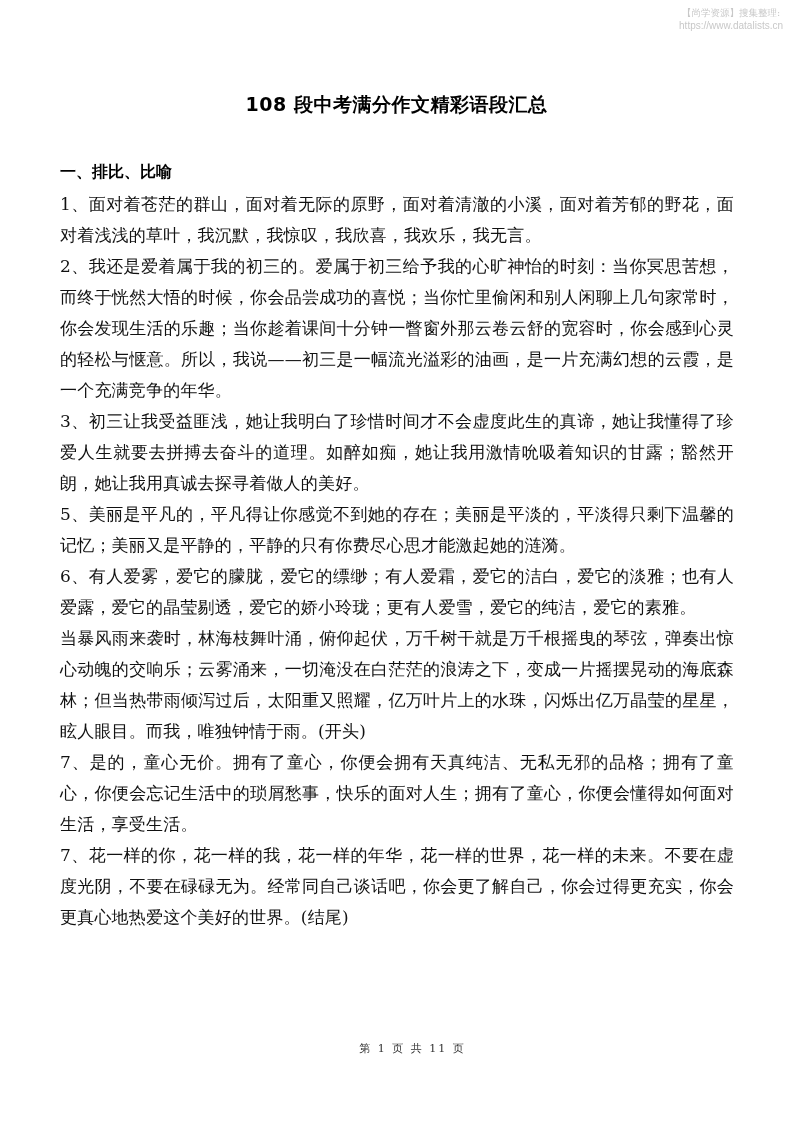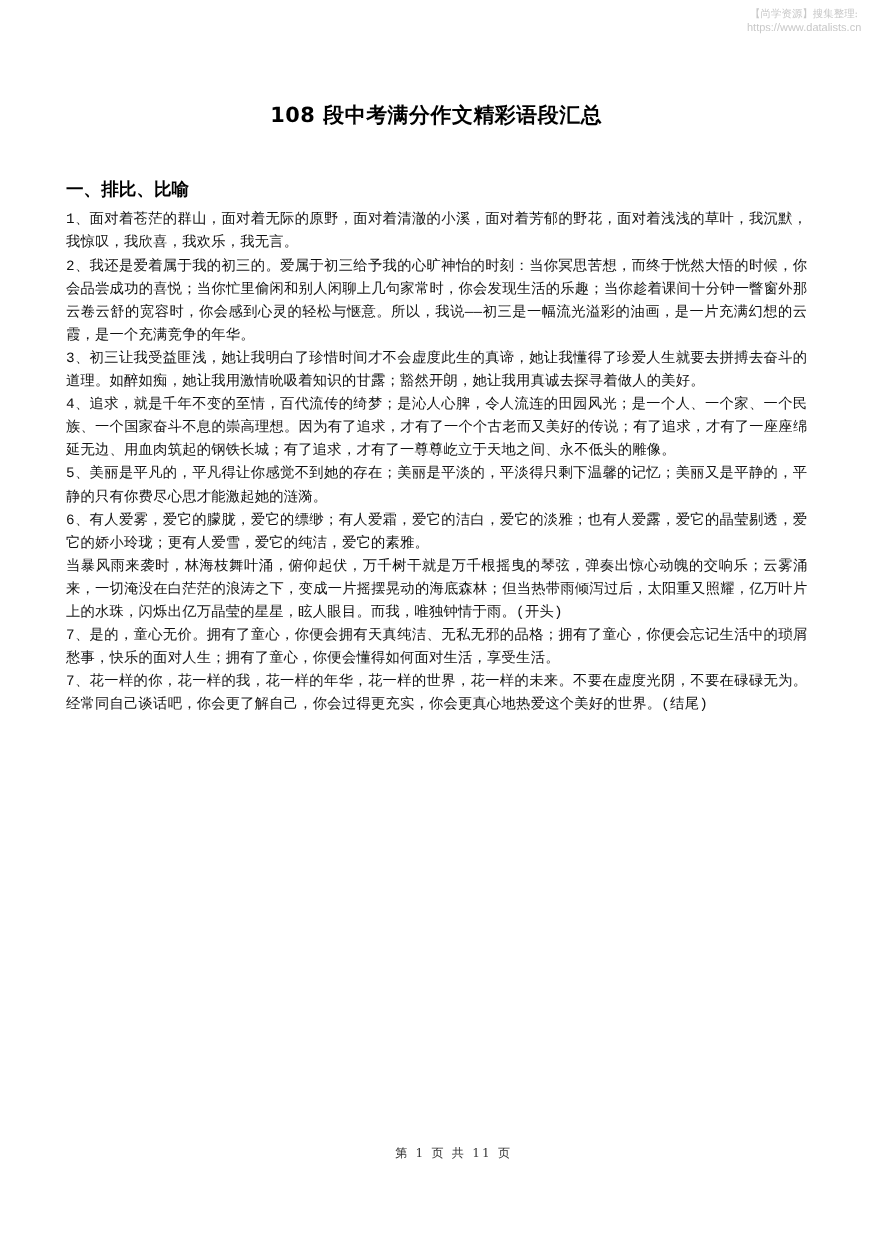--- a/index.html
+++ b/index.html
@@ -19,22 +19,22 @@
       font-weight: bold; font-size: 19px; letter-spacing: 0.5px; color: #000;
     }
     .content {
       position: absolute; left: 60px; top: 160px; width: 674px;
     }
     .section-heading {
       font-family: "DejaVu Sans", "Liberation Sans", sans-serif;
       font-weight: bold; font-size: 16px; line-height: 24px; margin: 0 0 5px 0; color: #000;
     }
     .para {
-      font-size: 13px; line-height: 21px; margin: 0;
-      text-align: justify; text-justify: inter-character; letter-spacing: 0.2px; font-family: Liberation Mono, monospace;
+      font-size: 17px; line-height: 31px; margin: 0;
+      text-align: justify; text-justify: inter-character; letter-spacing: 0.2px;
     }
     .footer {
       position: absolute; left: 0; right: 0; top: 1041px; text-align: center;
       font-size: 11px; color: #333; letter-spacing: 2px; padding-left: 32px;
     }
   </style>
 </head>
 <body>
 
 <div class="watermark">
@@ -42,21 +42,20 @@
   <div class="wm-url">https://www.datalists.cn</div>
 </div>
 
 <div class="title">108 段中考满分作文精彩语段汇总</div>
 
 <div class="content">
   <div class="section-heading">一、排比、比喻</div>
   <p class="para">1、面对着苍茫的群山，面对着无际的原野，面对着清澈的小溪，面对着芳郁的野花，面对着浅浅的草叶，我沉默，我惊叹，我欣喜，我欢乐，我无言。</p>
   <p class="para">2、我还是爱着属于我的初三的。爱属于初三给予我的心旷神怡的时刻：当你冥思苦想，而终于恍然大悟的时候，你会品尝成功的喜悦；当你忙里偷闲和别人闲聊上几句家常时，你会发现生活的乐趣；当你趁着课间十分钟一瞥窗外那云卷云舒的宽容时，你会感到心灵的轻松与惬意。所以，我说——初三是一幅流光溢彩的油画，是一片充满幻想的云霞，是一个充满竞争的年华。</p>
   <p class="para">3、初三让我受益匪浅，她让我明白了珍惜时间才不会虚度此生的真谛，她让我懂得了珍爱人生就要去拼搏去奋斗的道理。如醉如痴，她让我用激情吮吸着知识的甘露；豁然开朗，她让我用真诚去探寻着做人的美好。</p>
-  <p class="para">4、追求，就是千年不变的至情，百代流传的绮梦；是沁人心脾，令人流连的田园风光；是一个人、一个家、一个民族、一个国家奋斗不息的崇高理想。因为有了追求，才有了一个个古老而又美好的传说；有了追求，才有了一座座绵延无边、用血肉筑起的钢铁长城；有了追求，才有了一尊尊屹立于天地之间、永不低头的雕像。</p>
   <p class="para">5、美丽是平凡的，平凡得让你感觉不到她的存在；美丽是平淡的，平淡得只剩下温馨的记忆；美丽又是平静的，平静的只有你费尽心思才能激起她的涟漪。</p>
   <p class="para">6、有人爱雾，爱它的朦胧，爱它的缥缈；有人爱霜，爱它的洁白，爱它的淡雅；也有人爱露，爱它的晶莹剔透，爱它的娇小玲珑；更有人爱雪，爱它的纯洁，爱它的素雅。</p>
   <p class="para">当暴风雨来袭时，林海枝舞叶涌，俯仰起伏，万千树干就是万千根摇曳的琴弦，弹奏出惊心动魄的交响乐；云雾涌来，一切淹没在白茫茫的浪涛之下，变成一片摇摆晃动的海底森林；但当热带雨倾泻过后，太阳重又照耀，亿万叶片上的水珠，闪烁出亿万晶莹的星星，眩人眼目。而我，唯独钟情于雨。(开头)</p>
   <p class="para">7、是的，童心无价。拥有了童心，你便会拥有天真纯洁、无私无邪的品格；拥有了童心，你便会忘记生活中的琐屑愁事，快乐的面对人生；拥有了童心，你便会懂得如何面对生活，享受生活。</p>
   <p class="para">7、花一样的你，花一样的我，花一样的年华，花一样的世界，花一样的未来。不要在虚度光阴，不要在碌碌无为。经常同自己谈话吧，你会更了解自己，你会过得更充实，你会更真心地热爱这个美好的世界。(结尾)</p>
 </div>
 
 <div class="footer">第 1 页 共 11 页</div>
 
 </body></html>

